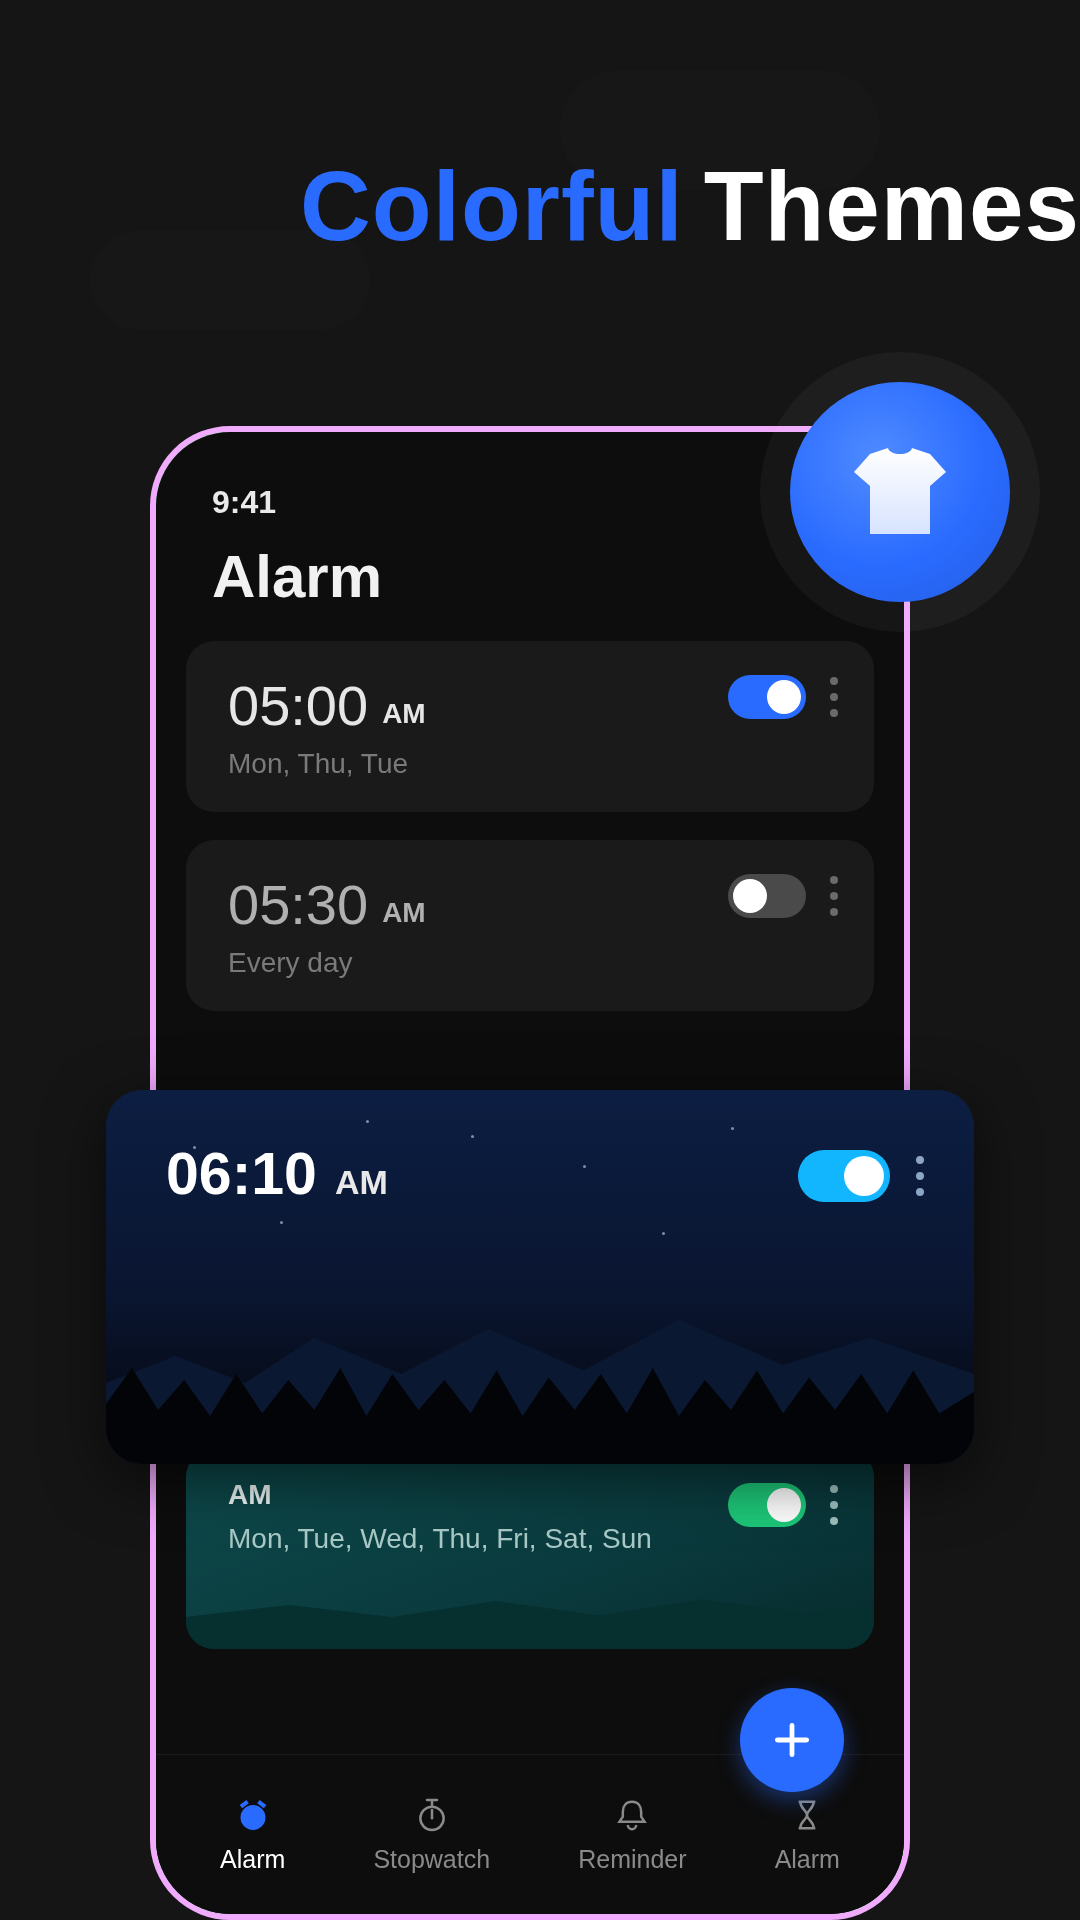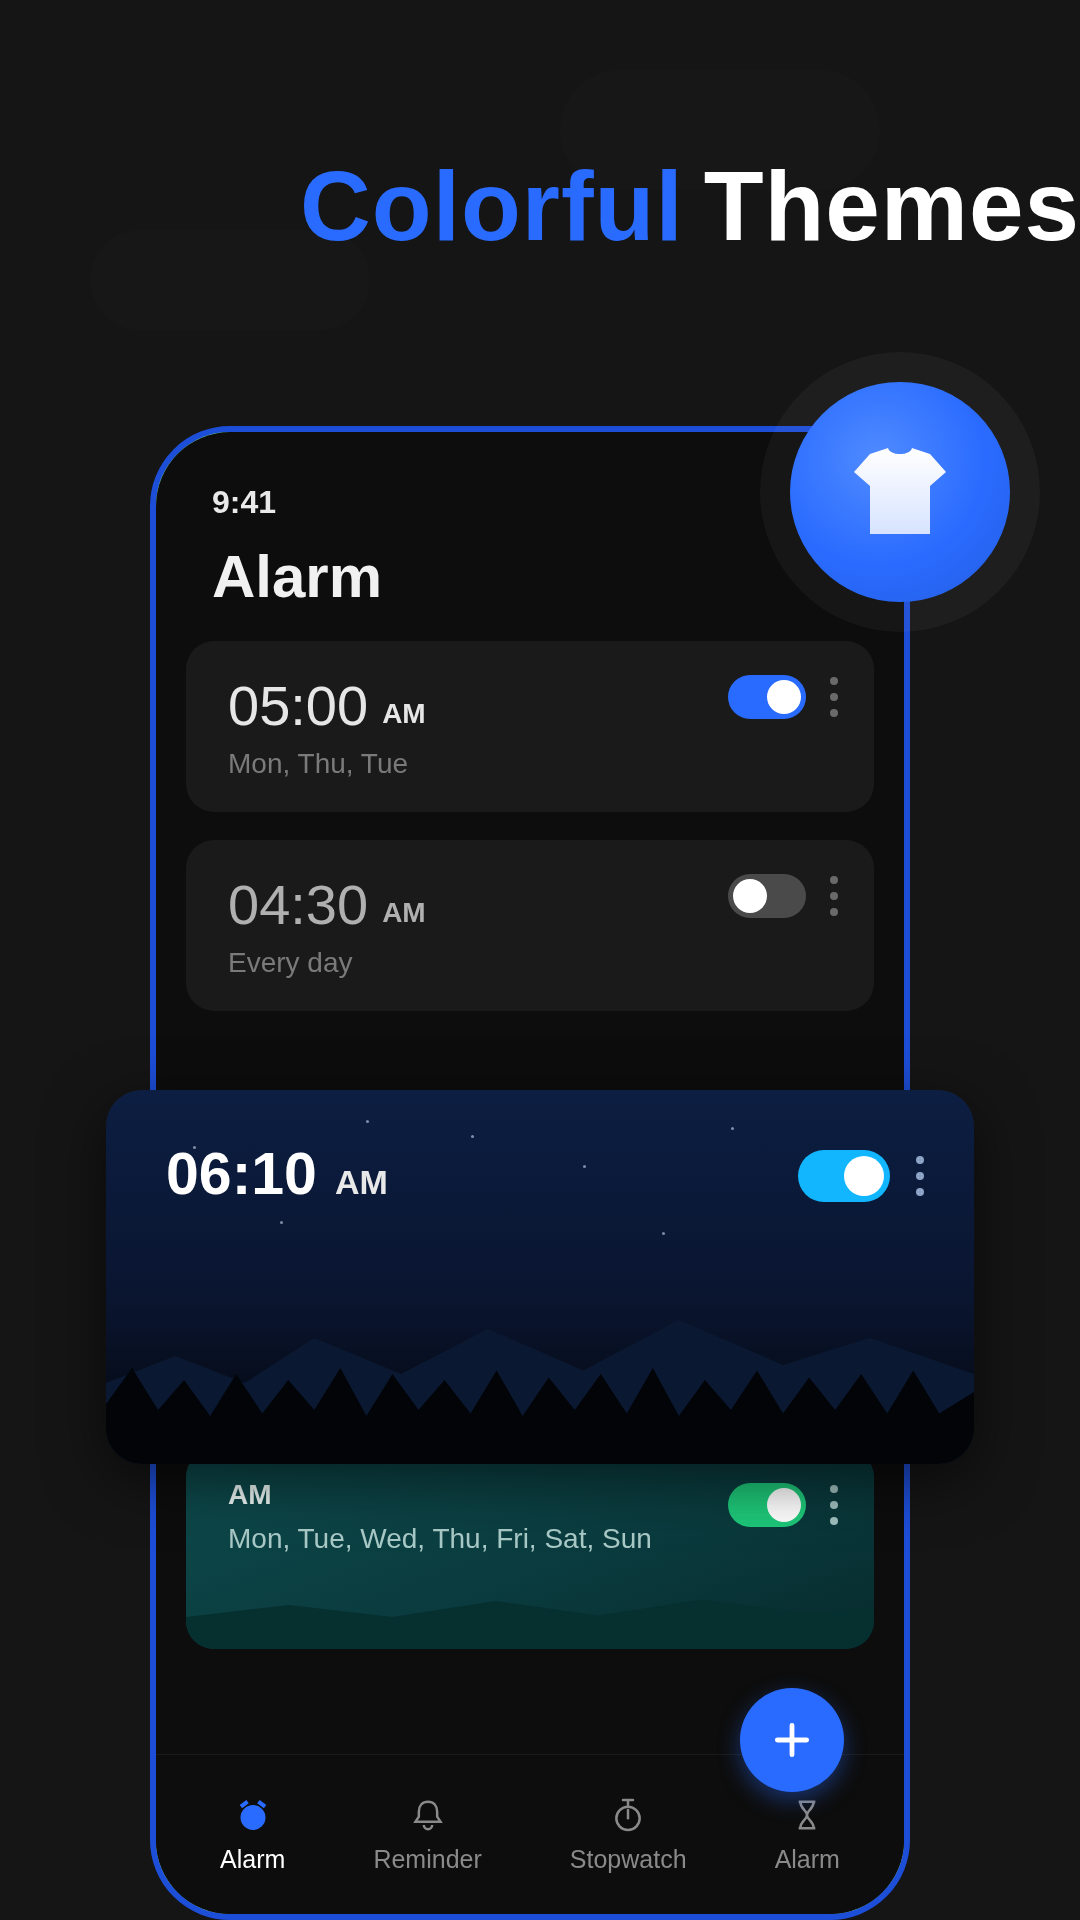--- a/index.html
+++ b/index.html
@@ -32,21 +32,21 @@
   .hero .word1 { color: #2a6bff; }
   .hero .word2 { color: #ffffff; margin-left: 20px; }
 
   
   .phone {
     position: absolute;
     left: 150px;
     top: 426px;
     width: 760px;
     height: 1494px;
-    border: 6px solid #1d4ed8;
+    border: 6px solid #f0abfc;
     border-radius: 80px;
     background: #86efac;
     overflow: hidden;
   }
   .phone-inner {
     position: absolute;
     left: 0; right: 0; top: 0; bottom: 0;
     background: #0d0d0d;
   }
   .status-row {
@@ -363,21 +363,21 @@
           <div class="kebab">
               <span></span>
               <span></span>
               <span></span>
             </div>
         </div>
       </div>
 
       <div class="card">
         <div class="time-row">
-          <span class="time">04:30</span>
+          <span class="time">05:30</span>
           <span class="ampm">AM</span>
         </div>
         <div class="days">Every day</div>
         <div class="card-ctrl">
           <div class="toggle off">
               <div class="knob"></div>
             </div>
           <div class="kebab">
               <span></span>
               <span></span>
@@ -419,32 +419,32 @@
         <svg viewBox="0 0 48 48">
           <circle class="fll" cx="24" cy="27" r="15"></circle>
           <path class="strk" d="M24 19v8l6 4" stroke="#0d0d0d" stroke-width="3" fill="none" stroke-linecap="round"></path>
           <path class="fll" d="M8 12l8-6 3 4-8 6z"></path>
           <path class="fll" d="M40 12l-8-6-3 4 8 6z"></path>
         </svg>
         <span class="lbl">Alarm</span>
       </div>
       <div class="nav-item">
         <svg viewBox="0 0 48 48">
-          <path class="strk" fill="none" stroke-width="3" d="M24 8c7 0 11 5 11 12v6l4 6H9l4-6v-6c0-7 4-12 11-12z"></path>
-          <path class="strk" fill="none" stroke-width="3" d="M19 36a5 5 0 0 0 10 0"></path>
-        </svg>
-        <span class="lbl">Reminder</span>
-      </div>
-      <div class="nav-item">
-        <svg viewBox="0 0 48 48">
           <circle class="strk" cx="24" cy="28" r="14" fill="none" stroke-width="3"></circle>
           <path class="strk" d="M24 18v10" stroke-width="3" stroke-linecap="round"></path>
           <path class="strk" d="M18 6h12M24 6v6" stroke-width="3" stroke-linecap="round"></path>
         </svg>
         <span class="lbl">Stopwatch</span>
+      </div>
+      <div class="nav-item">
+        <svg viewBox="0 0 48 48">
+          <path class="strk" fill="none" stroke-width="3" d="M24 8c7 0 11 5 11 12v6l4 6H9l4-6v-6c0-7 4-12 11-12z"></path>
+          <path class="strk" fill="none" stroke-width="3" d="M19 36a5 5 0 0 0 10 0"></path>
+        </svg>
+        <span class="lbl">Reminder</span>
       </div>
       <div class="nav-item">
         <svg viewBox="0 0 48 48">
           <path class="strk" fill="none" stroke-width="3" d="M14 8h20M14 40h20M16 8c0 9 8 10 8 16s-8 7-8 16M32 8c0 9-8 10-8 16s8 7 8 16"></path>
         </svg>
         <span class="lbl">Alarm</span>
       </div>
     </div>
 
   </div>

